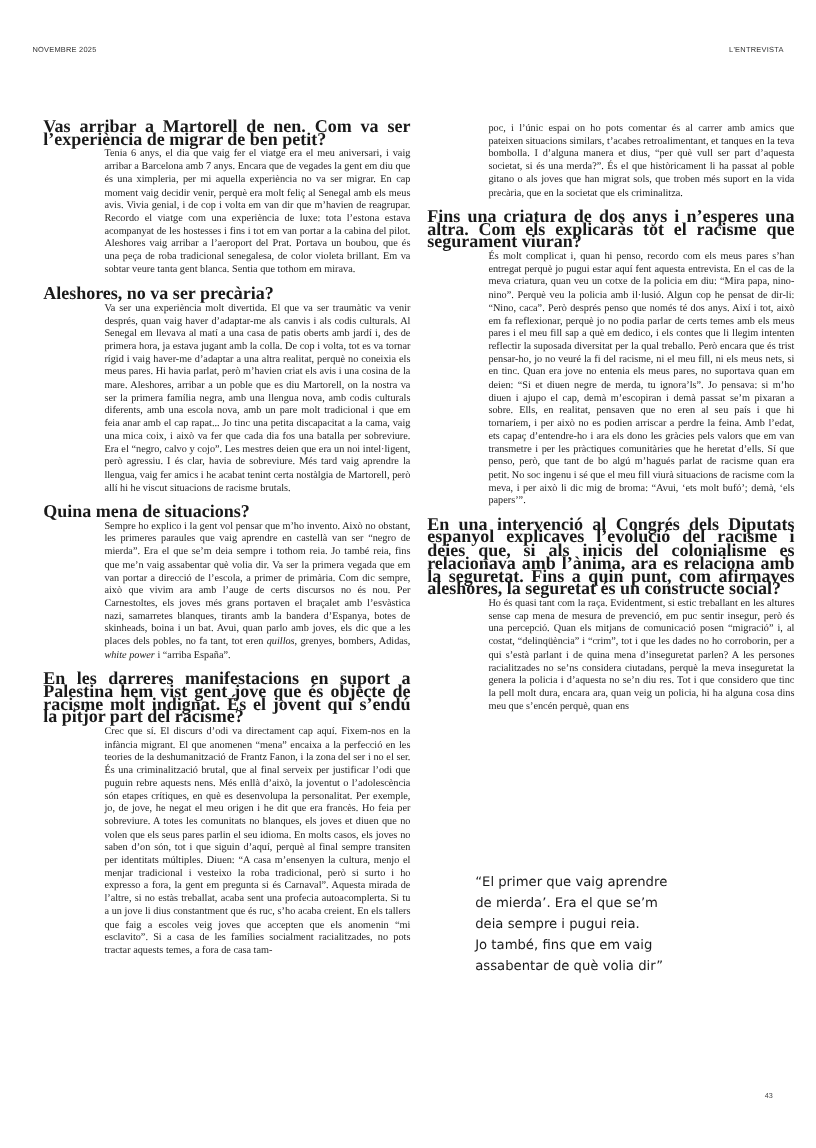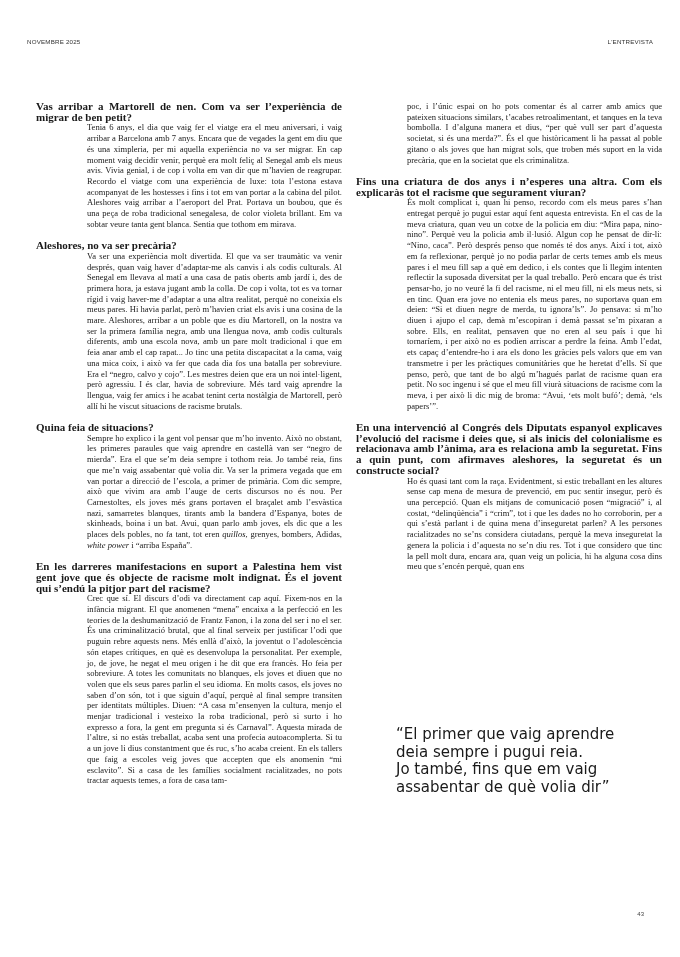--- a/index.html
+++ b/index.html
@@ -3,59 +3,60 @@
 <meta charset="utf-8">
 <style>
   html, body { margin: 0; padding: 0; background: #ffffff; }
   body { width: 680px; height: 957px; position: relative; overflow: hidden; color: #1a1a1a; }
   .running-head { position: absolute; top: 38px; font-family: "Liberation Sans", sans-serif; font-size: 6.2px; letter-spacing: 0.2px; color: #333; }
   .rh-left { left: 27px; }
   .rh-right { right: 27px; }
   .col { position: absolute; top: 101px; width: 306px; font-family: "Liberation Serif", serif; font-size: 8.55px; line-height: 10.7px; }
   .col-left { left: 36px; }
   .col-right { left: 356px; }
-  .q { font-weight: bold; font-size: 11px; line-height: 10.7px; text-align: justify; margin: 0; }
+  .q { font-weight: bold; font-size: 15px; line-height: 10.7px; text-align: justify; margin: 0; }
   .a { margin: 0 0 10.7px 51px; text-align: justify; }
   .a.last { margin-bottom: 0; }
   .a.cont { margin-top: 0; }
-  .pullquote { position: absolute; left: 396px; top: 726px; width: 250px; font-family: "DejaVu Sans", sans-serif; font-size: 15px; line-height: 17.6px; color: #1a1a1a; font-weight: normal; }
+  .pullquote { position: absolute; left: 396px; top: 726px; width: 250px; font-family: "DejaVu Sans", sans-serif; font-size: 11px; line-height: 17.6px; color: #1a1a1a; font-weight: normal; }
   .pullquote p { margin: 0; }
   .folio { position: absolute; right: 36px; top: 911px; font-family: "Liberation Sans", sans-serif; font-size: 6px; color: #444; }
   em { }
 </style>
 </head>
 <body>
 
 <div class="running-head rh-left">NOVEMBRE 2025</div>
 <div class="running-head rh-right">L'ENTREVISTA</div>
 
 <div class="col col-left">
   <p class="q">Vas arribar a Martorell de nen. Com va ser l’experiència de migrar de ben petit?</p>
   <p class="a">Tenia 6 anys, el dia que vaig fer el viatge era el meu aniversari, i vaig arribar a Barcelona amb 7 anys. Encara que de vegades la gent em diu que és una ximpleria, per mi aquella experiència no va ser migrar. En cap moment vaig decidir venir, perquè era molt feliç al Senegal amb els meus avis. Vivia genial, i de cop i volta em van dir que m’havien de reagrupar. Recordo el viatge com una experiència de luxe: tota l’estona estava acompanyat de les hostesses i fins i tot em van portar a la cabina del pilot. Aleshores vaig arribar a l’aeroport del Prat. Portava un boubou, que és una peça de roba tradicional senegalesa, de color violeta brillant. Em va sobtar veure tanta gent blanca. Sentia que tothom em mirava.</p>
 
   <p class="q">Aleshores, no va ser precària?</p>
   <p class="a">Va ser una experiència molt divertida. El que va ser traumàtic va venir després, quan vaig haver d’adaptar-me als canvis i als codis culturals. Al Senegal em llevava al matí a una casa de patis oberts amb jardí i, des de primera hora, ja estava jugant amb la colla. De cop i volta, tot es va tornar rígid i vaig haver-me d’adaptar a una altra realitat, perquè no coneixia els meus pares. Hi havia parlat, però m’havien criat els avis i una cosina de la mare. Aleshores, arribar a un poble que es diu Martorell, on la nostra va ser la primera família negra, amb una llengua nova, amb codis culturals diferents, amb una escola nova, amb un pare molt tradicional i que em feia anar amb el cap rapat... Jo tinc una petita discapacitat a la cama, vaig una mica coix, i això va fer que cada dia fos una batalla per sobreviure. Era el “negro, calvo y cojo”. Les mestres deien que era un noi intel·ligent, però agressiu. I és clar, havia de sobreviure. Més tard vaig aprendre la llengua, vaig fer amics i he acabat tenint certa nostàlgia de Martorell, però allí hi he viscut situacions de racisme brutals.</p>
 
-  <p class="q">Quina feia de situacions?</p>
+  <p class="q">Quina mena de situacions?</p>
   <p class="a"><span>Sempre ho explico i la gent vol pensar que m’ho invento. Això no obstant, les primeres paraules que vaig aprendre en castellà van ser “negro de mierda”. Era el que se’m deia sempre i tothom reia. Jo també reia, fins que me’n vaig assabentar què volia dir. Va ser la primera vegada que em van portar a direcció de l’escola, a primer de primària. Com dic sempre, això que vivim ara amb l’auge de certs discursos no és nou. Per Carnestoltes, els joves més grans portaven el braçalet amb l’esvàstica nazi, samarretes blanques, tirants amb la bandera d’Espanya, botes de skinheads, boina i un bat. Avui, quan parlo amb joves, els dic que a les places dels pobles, no fa tant, tot eren </span><em>quillos</em><span>, grenyes, bombers, Adidas, </span><em>white power</em><span> i “arriba España”.</span></p>
 
   <p class="q">En les darreres manifestacions en suport a Palestina hem vist gent jove que és objecte de racisme molt indignat. És el jovent qui s’endú la pitjor part del racisme?</p>
   <p class="a last">Crec que sí. El discurs d’odi va directament cap aquí. Fixem-nos en la infància migrant. El que anomenen “mena” encaixa a la perfecció en les teories de la deshumanització de Frantz Fanon, i la zona del ser i no el ser. És una criminalització brutal, que al final serveix per justificar l’odi que puguin rebre aquests nens. Més enllà d’això, la joventut o l’adolescència són etapes crítiques, en què es desenvolupa la personalitat. Per exemple, jo, de jove, he negat el meu origen i he dit que era francès. Ho feia per sobreviure. A totes les comunitats no blanques, els joves et diuen que no volen que els seus pares parlin el seu idioma. En molts casos, els joves no saben d’on són, tot i que siguin d’aquí, perquè al final sempre transiten per identitats múltiples. Diuen: “A casa m’ensenyen la cultura, menjo el menjar tradicional i vesteixo la roba tradicional, però si surto i ho expresso a fora, la gent em pregunta si és Carnaval”. Aquesta mirada de l’altre, si no estàs treballat, acaba sent una profecia autoacomplerta. Si tu a un jove li dius constantment que és ruc, s’ho acaba creient. En els tallers que faig a escoles veig joves que accepten que els anomenin “mi esclavito”. Si a casa de les famílies socialment racialitzades, no pots tractar aquests temes, a fora de casa tam-</p>
 </div>
 
 <div class="col col-right">
   <p class="a cont">poc, i l’únic espai on ho pots comentar és al carrer amb amics que pateixen situacions similars, t’acabes retroalimentant, et tanques en la teva bombolla. I d’alguna manera et dius, “per què vull ser part d’aquesta societat, si és una merda?”. És el que històricament li ha passat al poble gitano o als joves que han migrat sols, que troben més suport en la vida precària, que en la societat que els criminalitza.</p>
 
   <p class="q">Fins una criatura de dos anys i n’esperes una altra. Com els explicaràs tot el racisme que segurament viuran?</p>
   <p class="a">És molt complicat i, quan hi penso, recordo com els meus pares s’han entregat perquè jo pugui estar aquí fent aquesta entrevista. En el cas de la meva criatura, quan veu un cotxe de la policia em diu: “Mira papa, nino-nino”. Perquè veu la policia amb il·lusió. Algun cop he pensat de dir-li: “Nino, caca”. Però després penso que només té dos anys. Així i tot, això em fa reflexionar, perquè jo no podia parlar de certs temes amb els meus pares i el meu fill sap a què em dedico, i els contes que li llegim intenten reflectir la suposada diversitat per la qual treballo. Però encara que és trist pensar-ho, jo no veuré la fi del racisme, ni el meu fill, ni els meus nets, si en tinc. Quan era jove no entenia els meus pares, no suportava quan em deien: “Si et diuen negre de merda, tu ignora’ls”. Jo pensava: si m’ho diuen i ajupo el cap, demà m’escopiran i demà passat se’m pixaran a sobre. Ells, en realitat, pensaven que no eren al seu país i que hi tornaríem, i per això no es podien arriscar a perdre la feina. Amb l’edat, ets capaç d’entendre-ho i ara els dono les gràcies pels valors que em van transmetre i per les pràctiques comunitàries que he heretat d’ells. Sí que penso, però, que tant de bo algú m’hagués parlat de racisme quan era petit. No soc ingenu i sé que el meu fill viurà situacions de racisme com la meva, i per això li dic mig de broma: “Avui, ‘ets molt bufó’; demà, ‘els papers’”.</p>
 
   <p class="q">En una intervenció al Congrés dels Diputats espanyol explicaves l’evolució del racisme i deies que, si als inicis del colonialisme es relacionava amb l’ànima, ara es relaciona amb la seguretat. Fins a quin punt, com afirmaves aleshores, la seguretat és un constructe social?</p>
   <p class="a last">Ho és quasi tant com la raça. Evidentment, si estic treballant en les altures sense cap mena de mesura de prevenció, em puc sentir insegur, però és una percepció. Quan els mitjans de comunicació posen “migració” i, al costat, “delinqüència” i “crim”, tot i que les dades no ho corroborin, per a qui s’està parlant i de quina mena d’inseguretat parlen? A les persones racialitzades no se’ns considera ciutadans, perquè la meva inseguretat la genera la policia i d’aquesta no se’n diu res. Tot i que considero que tinc la pell molt dura, encara ara, quan veig un policia, hi ha alguna cosa dins meu que s’encén perquè, quan ens</p>
 </div>
 
 <div class="pullquote">
   <p>“El primer que vaig aprendre</p>
+  <p>de mierda’. Era el que se’m</p>
   <p>deia sempre i pugui reia.</p>
   <p>Jo també, fins que em vaig</p>
   <p>assabentar de què volia dir”</p>
 </div>
 
 <div class="folio">43</div>
 
 </body></html>

